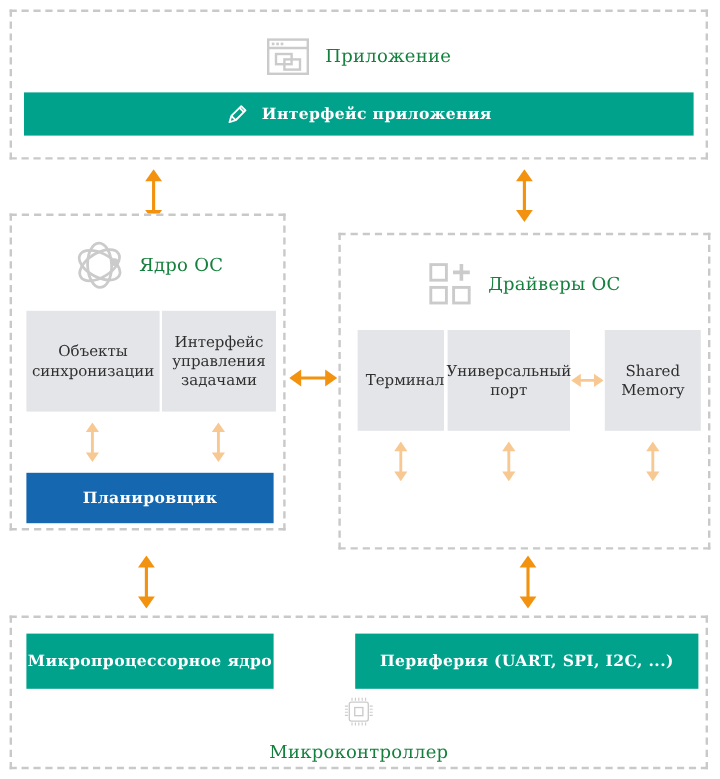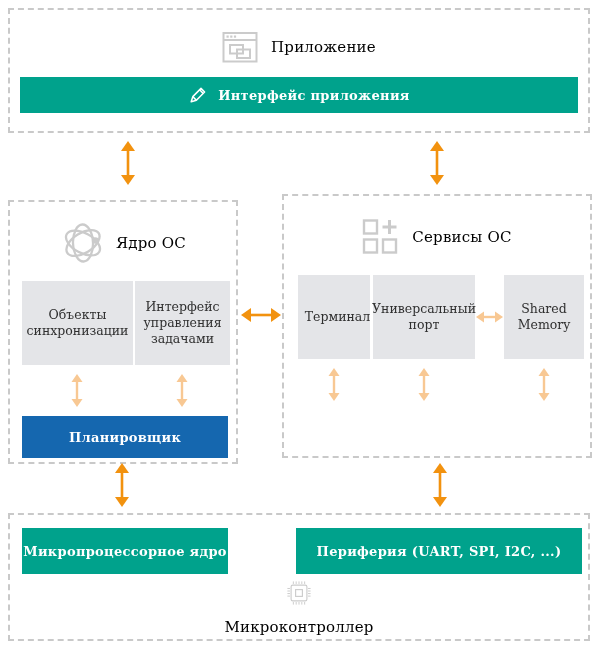--- a/index.html
+++ b/index.html
@@ -7,21 +7,21 @@
     position:relative;width:600px;height:649px;background:#fff;
     font-family:"DejaVu Serif","Liberation Serif",serif;
     -webkit-font-smoothing:antialiased;
   }
   .abs{position:absolute;}
   .dashed-box{
     border:2px dashed var(--border-gray,#C9C9C9);
     background:#fff;box-sizing:border-box;
   }
   .header-row{display:flex;align-items:center;justify-content:center;gap:13px;}
-  .layer-label{font-size:15px;color:#000000;letter-spacing:.2px;white-space:nowrap;}
+  .layer-label{font-size:15px;color:#15803d;letter-spacing:.2px;white-space:nowrap;}
   .bar{
     display:flex;align-items:center;justify-content:center;gap:10px;
     color:#fff;font-size:13px;font-weight:bold;letter-spacing:.3px;
     box-sizing:border-box;white-space:nowrap;
   }
   .teal{background:var(--teal,#00A28C);}
   .blue{background:var(--blue,#1567AF);}
   .gray-box{
     background:var(--box-gray,#E4E5E8);
     display:flex;align-items:center;justify-content:center;text-align:center;
@@ -69,21 +69,21 @@
     <polygon points="9,0 16,10 2,10" class="arr-f"></polygon>
     <line x1="9" y1="8" x2="9" y2="36" class="arr" stroke-width="2.6"></line>
     <polygon points="9,44 16,34 2,34" class="arr-f"></polygon>
   </svg>
   <svg class="abs" style="left:428px;top:141px;" width="18" height="44" viewBox="0 0 18 44">
     <polygon points="9,0 16,10 2,10" class="arr-f"></polygon>
     <line x1="9" y1="8" x2="9" y2="36" class="arr" stroke-width="2.6"></line>
     <polygon points="9,44 16,34 2,34" class="arr-f"></polygon>
   </svg>
 
-  <div class="abs dashed-box" style="left:8px;top:200px;width:230px;height:264px;">
+  <div class="abs dashed-box" style="left:8px;top:178px;width:230px;height:264px;">
     <div class="abs header-row" style="left:0;right:0;top:10px;height:62px;gap:10px;">
       <svg width="46" height="46" viewBox="0 0 46 46">
         <g class="ic-stroke" stroke-width="2.3">
           <ellipse cx="23" cy="23" rx="18.5" ry="10" transform="rotate(28 23 23)"></ellipse>
           <ellipse cx="23" cy="23" rx="18.5" ry="10" transform="rotate(88 23 23)"></ellipse>
           <ellipse cx="23" cy="23" rx="18.5" ry="10" transform="rotate(148 23 23)"></ellipse>
         </g>
         <circle cx="35.5" cy="20.5" r="3.2" class="ic-fill"></circle>
       </svg>
       <span class="layer-label">Ядро ОС</span>
@@ -115,21 +115,21 @@
     <div class="abs header-row" style="left:0;right:0;top:12px;height:58px;gap:12px;">
       <svg width="38" height="38" viewBox="0 0 38 38">
         <g class="ic-stroke" stroke-width="2.4">
           <rect x="2" y="2.5" width="13" height="13"></rect>
           <rect x="2" y="21.5" width="13" height="13"></rect>
           <rect x="21" y="21.5" width="13" height="13"></rect>
           <line x1="27.5" y1="2" x2="27.5" y2="16" stroke-width="3"></line>
           <line x1="20.5" y1="9" x2="34.5" y2="9" stroke-width="3"></line>
         </g>
       </svg>
-      <span class="layer-label">Сервисы ОС</span>
+      <span class="layer-label">Драйверы ОС</span>
     </div>
     <div class="abs gray-box" style="left:14px;top:79px;width:72px;height:84px;padding-left:12px;">Терминал</div>
     <div class="abs gray-box" style="left:89px;top:79px;width:102px;height:84px;">Универсальный порт</div>
     <div class="abs gray-box" style="left:220px;top:79px;width:80px;height:84px;">Shared Memory</div>
 
     <svg class="abs" style="left:192px;top:114px;" width="27" height="14" viewBox="0 0 27 14">
       <polygon points="0,7 8,1.5 8,12.5" class="parr-f"></polygon>
       <line x1="6" y1="7" x2="21" y2="7" class="parr" stroke-width="2.4"></line>
       <polygon points="27,7 19,1.5 19,12.5" class="parr-f"></polygon>
     </svg>

